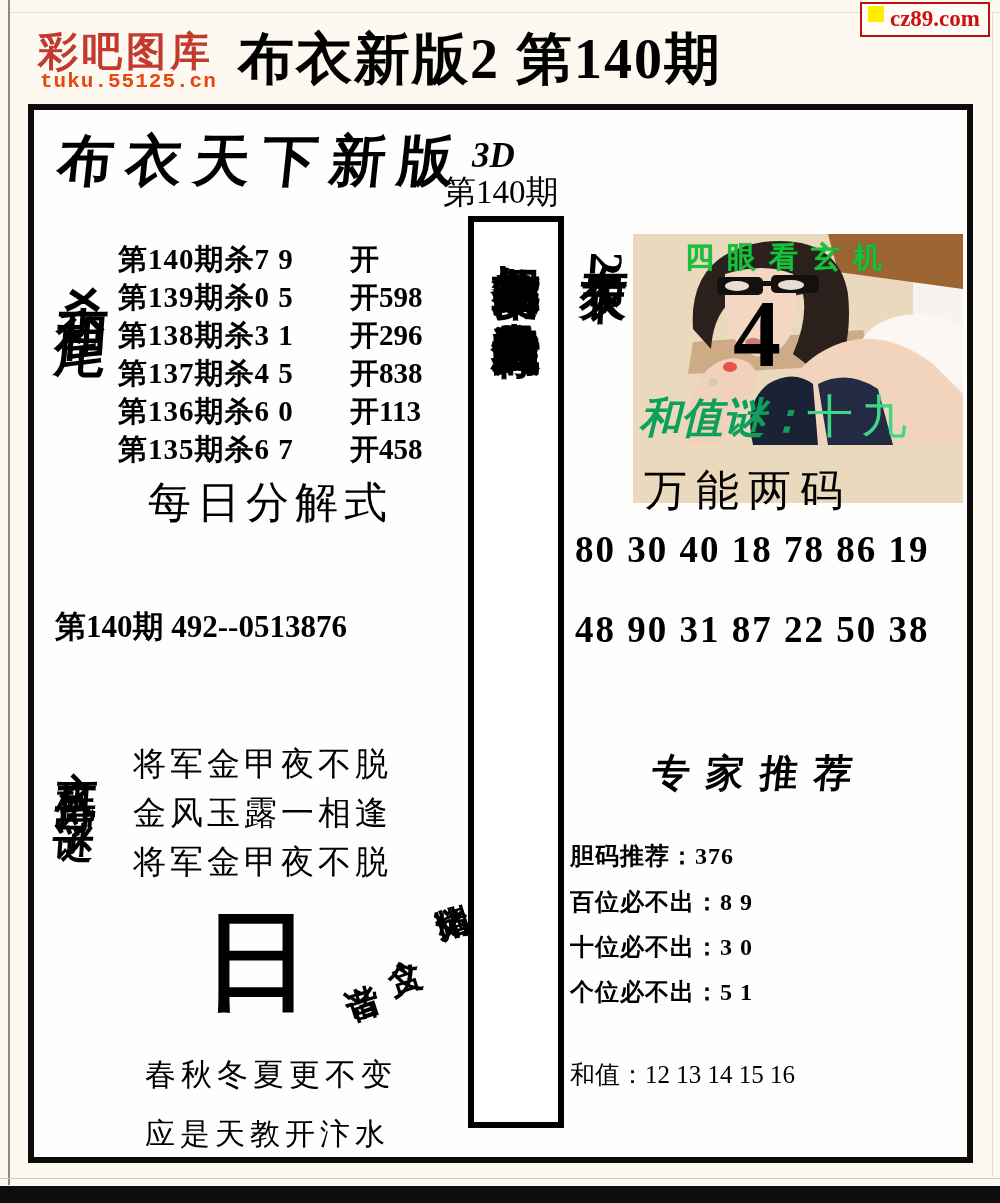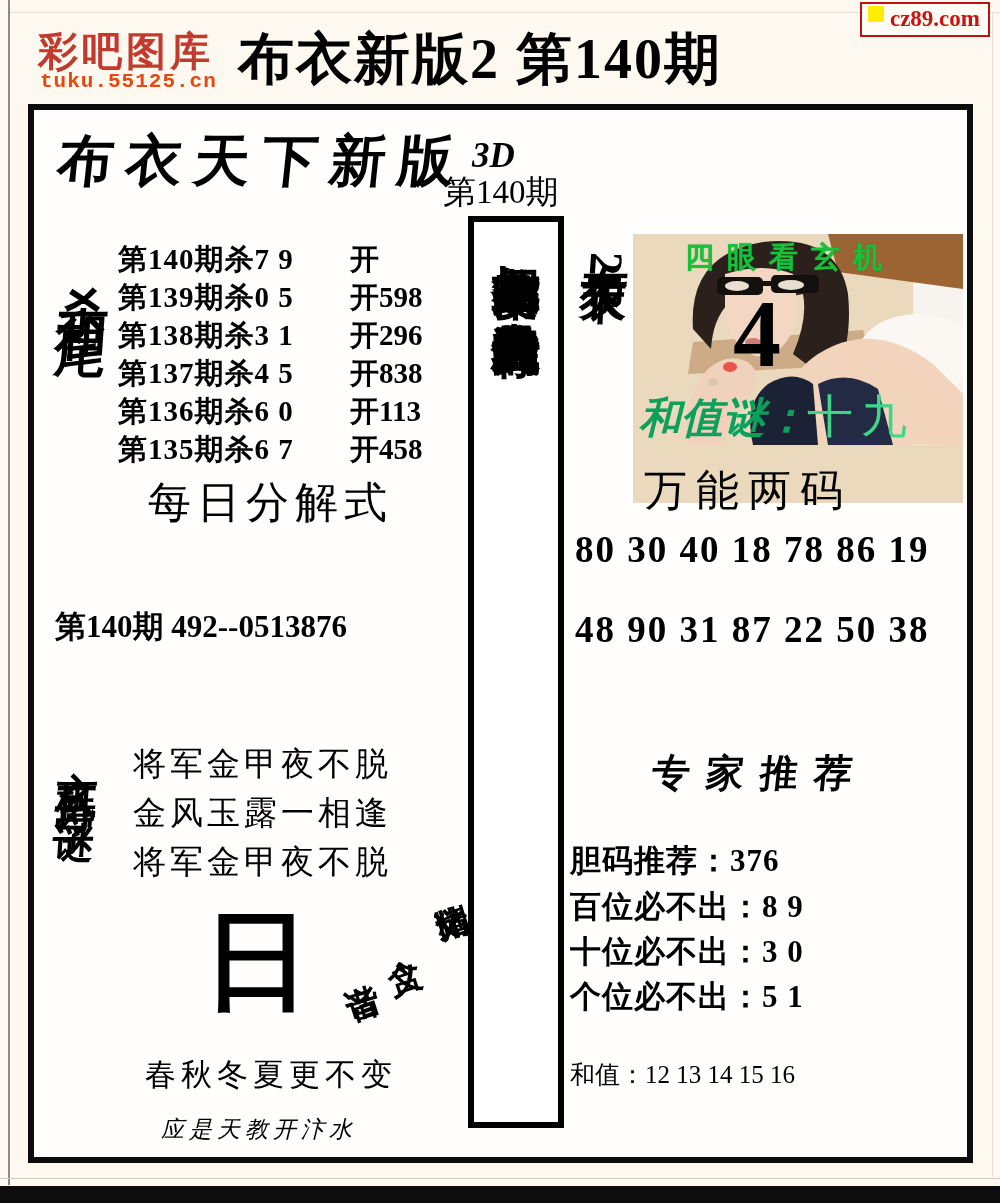--- a/index.html
+++ b/index.html
@@ -58,40 +58,40 @@
   .formula-line{position:absolute;left:55px;top:606px;font-size:31px;font-weight:bold;}
   .poem-label{position:absolute;left:52px;top:738px;writing-mode:vertical-rl;
     font-size:41px;font-weight:bold;letter-spacing:10px;transform:skewX(-4deg);}
   .poem-lines{position:absolute;left:133px;top:740px;font-size:33px;line-height:49px;letter-spacing:4px;}
   .big-char{position:absolute;left:203px;top:908px;font-size:108px;font-weight:bold;line-height:1;}
   .hint{position:absolute;writing-mode:vertical-rl;font-size:33px;font-weight:bold;transform:rotate(-18deg);}
   .hint1{left:416px;top:882px;}
   .hint2{left:368px;top:936px;}
   .hint3{left:326px;top:962px;}
   .bottom-line1{position:absolute;left:145px;top:1054px;font-size:31px;letter-spacing:5px;}
-  .bottom-line2{position:absolute;left:161px;top:1114px;font-size:23px;letter-spacing:5px;font-style:italic;}
+  .bottom-line2{position:absolute;left:145px;top:1114px;font-size:30px;letter-spacing:5px;}
 
   
   .brand-vert{position:absolute;left:576px;top:228px;writing-mode:vertical-rl;
     font-size:47px;font-weight:bold;letter-spacing:6px;transform:skewX(-4deg);}
   .photo{position:absolute;left:633px;top:234px;width:330px;height:269px;overflow:hidden;background:#ead9bc;}
   .photo svg{position:absolute;inset:0;}
   .photo-top-text{position:absolute;left:52px;top:4px;font-size:29px;font-weight:bold;
     color:#17c23a;letter-spacing:13px;white-space:nowrap;text-shadow:0 0 1px #0a8f2a;}
   .photo-number{position:absolute;left:100px;top:52px;font-size:96px;font-weight:bold;color:#000;line-height:1;}
   .photo-bottom{position:absolute;left:6px;top:152px;white-space:nowrap;}
   .photo-bottom .lbl{font-size:42px;font-weight:bold;color:#0ca05a;font-style:italic;}
   .photo-bottom .val{font-size:46px;color:#3ed788;letter-spacing:8px;}
 
   .two-codes-title{position:absolute;left:644px;top:462px;font-size:43px;letter-spacing:9px;}
   .codes-row1{position:absolute;left:575px;top:528px;font-size:37px;font-weight:bold;letter-spacing:2px;}
   .codes-row2{position:absolute;left:575px;top:608px;font-size:37px;font-weight:bold;letter-spacing:2px;}
   .expert-title{position:absolute;left:652px;top:748px;font-size:38px;font-weight:bold;
     letter-spacing:16px;transform:skewX(-6deg);}
-  .exp-line{position:absolute;left:570px;font-size:31px;font-weight:bold;letter-spacing:1px;text-align:right;}
+  .exp-line{position:absolute;left:570px;font-size:24px;font-weight:bold;letter-spacing:1px;text-align:right;}
   .exp1{top:840px;} .exp2{top:886px;} .exp3{top:931px;} .exp4{top:976px;}
   .sum-line{position:absolute;left:570px;top:1058px;font-size:25px;font-weight:normal;}
 
   
   .wm{position:absolute;color:#2ab6a0;opacity:0.16;font-size:19px;
     font-family:"Liberation Sans",sans-serif;pointer-events:none;}
 </style>
 </head>
 <body>
 

